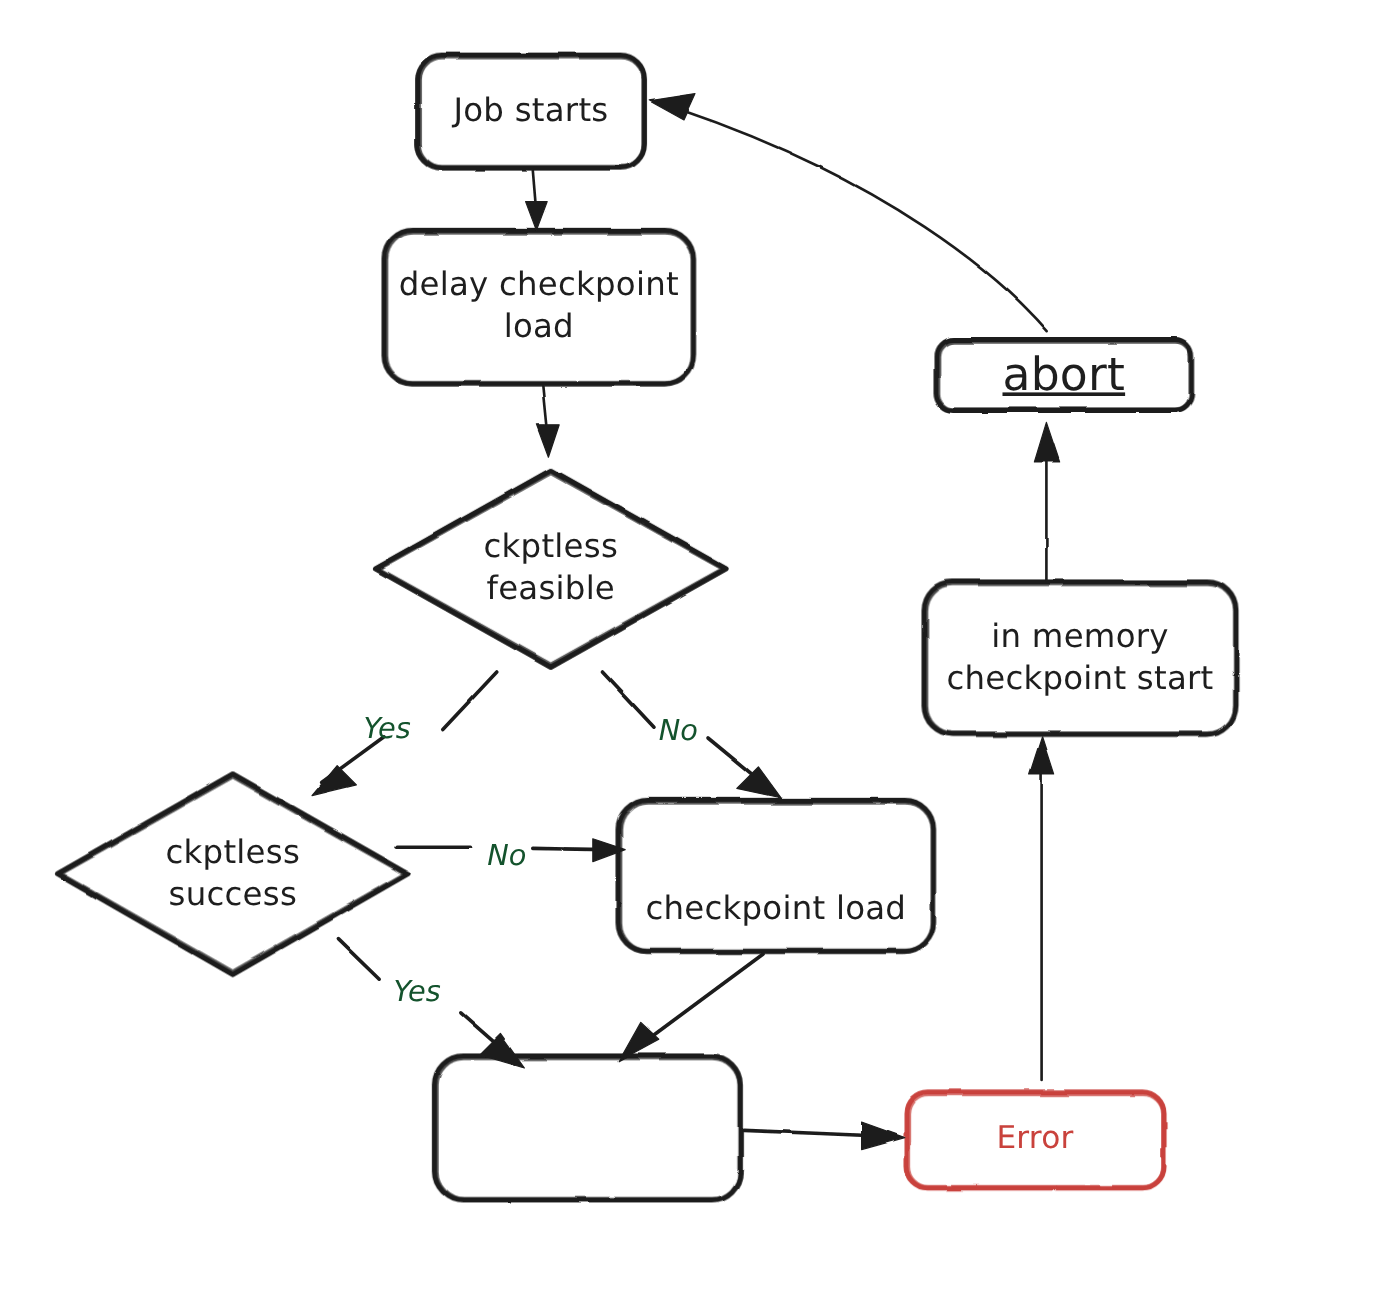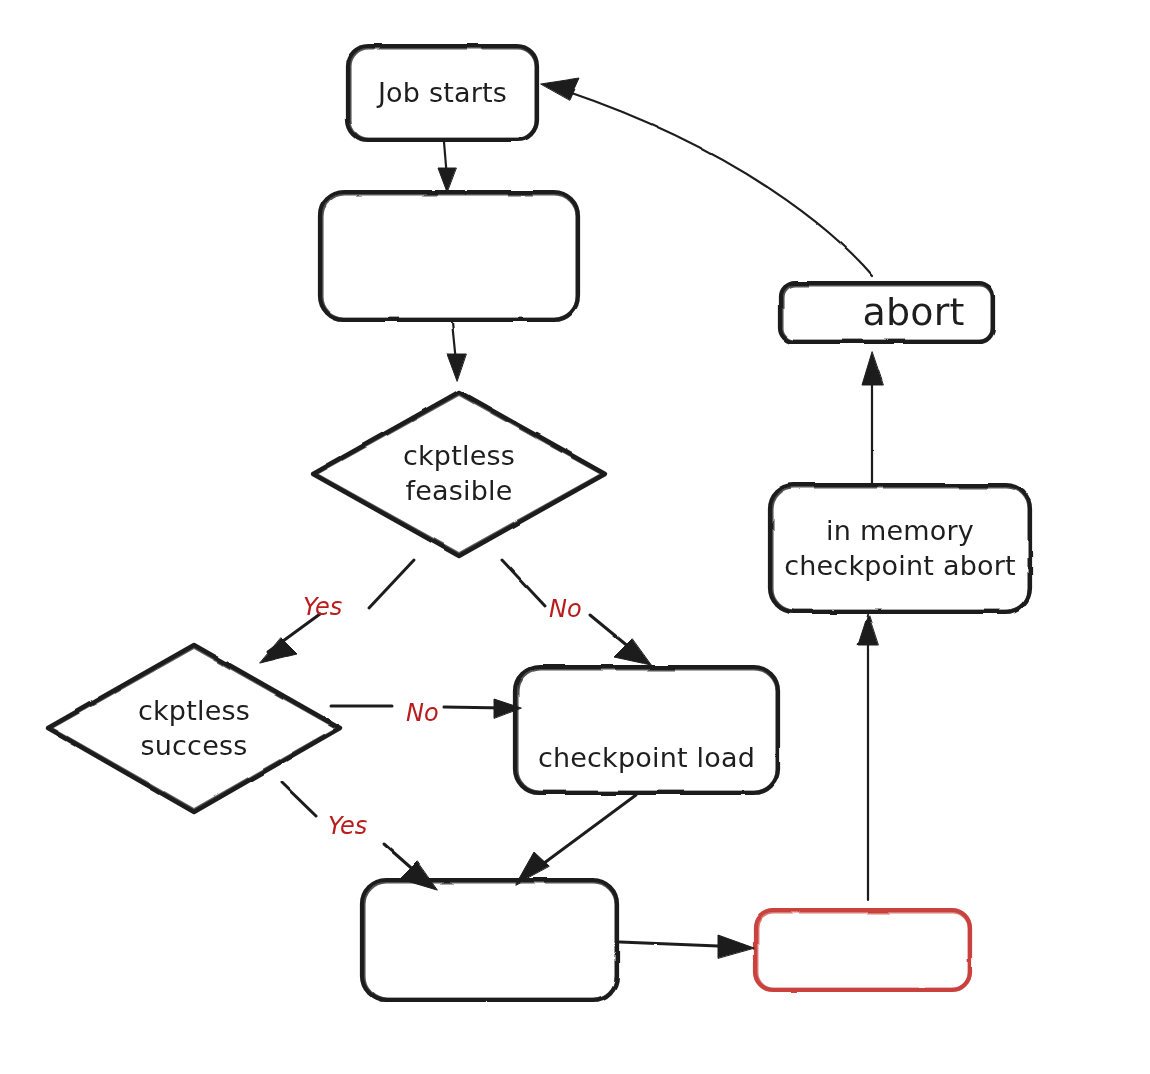--- a/index.html
+++ b/index.html
@@ -40,21 +40,21 @@
   }
   .node-label.big {
     font-size: 38px;
   }
   .node-label.err {
     color: #c9423c;
     font-size: 26px;
   }
   .edge-label {
     position: absolute;
-    color: #b91c1c;
+    color: #14532d;
     font-family: "DejaVu Sans", sans-serif;
     font-size: 24px;
     font-style: italic;
     white-space: nowrap;
     pointer-events: none;
   }
   .hit {
     position: absolute;
     background: transparent;
   }
@@ -182,35 +182,38 @@
 
       <g>
         <path d="M873,276 C835,232 740,150 566,91" stroke-width="2.2" fill="none"></path>
         <path d="M541,84 L580,78 L570,100 Z"></path>
       </g>
     </g>
   </svg>
 
   <div class="node-label" style="left:348px; top:46px; width:189px; height:94px;text-align:right;">Job starts</div>
 
+  <div class="node-label" style="left:320px; top:192px; width:258px; height:128px;">delay checkpoint
+load</div>
 
   <div class="node-label" style="left:313px; top:392px; width:292px; height:164px;">ckptless
 feasible</div>
 
   <div class="node-label" style="left:48px; top:645px; width:292px; height:167px;">ckptless
 success</div>
 
   <div class="node-label" style="left:515px; top:695px; width:263px; height:126px;">checkpoint load</div>
 
 
+  <div class="node-label err" style="left:755px; top:910px; width:215px; height:80px;">Error</div>
 
   <div class="node-label" style="left:770px; top:485px; width:260px; height:127px;">in memory
-checkpoint abort</div>
-
-  <div class="node-label big" style="left:807px; top:283px; width:213px; height:59px;">abort</div>
+checkpoint start</div>
+
+  <div class="node-label big" style="left:780px; top:283px; width:213px; height:59px;text-decoration:underline;">abort</div>
 
   <div class="edge-label" style="left:303px; top:593px;">Yes</div>
 
   <div class="edge-label" style="left:549px; top:595px;">No</div>
 
   <div class="edge-label" style="left:406px; top:699px;">No</div>
 
   <div class="edge-label" style="left:328px; top:812px;">Yes</div>
 
   <div class="hit" style="left:348px; top:46px; width:189px; height:94px;"></div>

